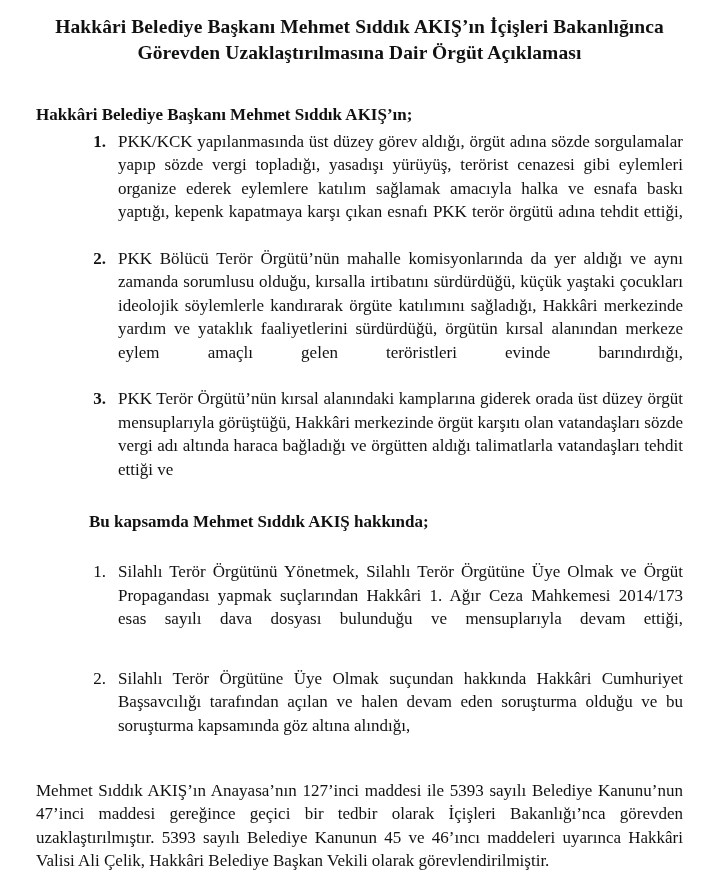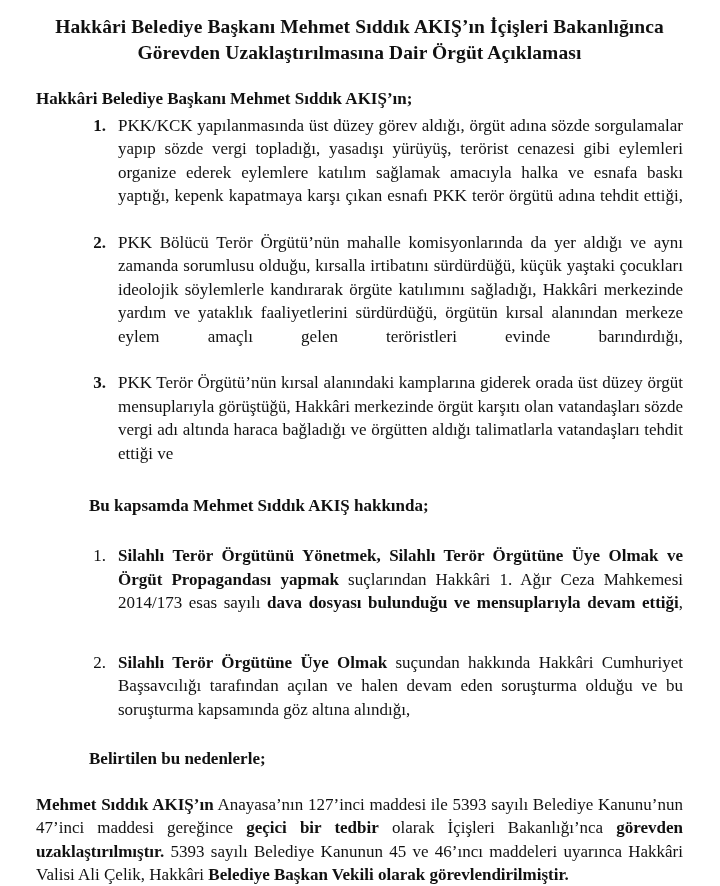--- a/index.html
+++ b/index.html
@@ -33,21 +33,21 @@
     padding: 0 2px;
     letter-spacing: 0.1px;
   }
   .doc-title .tline { display: block; }
 
   
   .section-heading {
     font-weight: bold;
     font-size: 17px;
     line-height: 22px;
-    margin: 12px 0 0 0;
+    margin: 28px 0 0 0;
   }
 
   
   .indented-heading {
     font-weight: bold;
     font-size: 17px;
     line-height: 22px;
     margin: 4px;
     padding-left: 49px;
     font-family: Liberation Serif, serif;
@@ -89,21 +89,21 @@
   }
 
   
   p.body-par {
     font-size: 17px;
     line-height: 23.4px;
     margin: 0;
     text-align: justify;
   }
 
-  b, strong { font-weight: bold; }
+  b, strong { font-weight: normal; }
 
   .gap-sm { height: 10px; }
   .gap-md { height: 19px; }
   .gap-lg { height: 26px; }
 </style>
 </head>
 <body>
 
 <div class="page">
 
@@ -143,19 +143,18 @@
       <span class="justify-all"><b>Silahlı Terör Örgütünü Yönetmek, Silahlı Terör Örgütüne Üye Olmak ve Örgüt Propagandası yapmak</b><span> suçlarından Hakkâri 1. Ağır Ceza Mahkemesi 2014/173 esas sayılı </span><b>dava dosyası bulunduğu ve mensuplarıyla devam ettiği</b><span>,</span></span>
     </li>
     <li>
       <span class="marker">2.</span>
       <span><b>Silahlı Terör Örgütüne Üye Olmak</b><span> suçundan hakkında Hakkâri Cumhuriyet Başsavcılığı tarafından açılan ve halen devam eden soruşturma olduğu ve bu soruşturma kapsamında göz altına alındığı,</span></span>
     </li>
   </ol>
 
   <div class="gap-sm"></div>
 
-  <div class="indented-heading">Belirtilen bu nedenlerle;</div>
 
   <div class="gap-md"></div>
 
   <p class="body-par"><b>Mehmet Sıddık AKIŞ’ın</b><span> Anayasa’nın 127’inci maddesi ile 5393 sayılı Belediye Kanunu’nun 47’inci maddesi gereğince </span><b>geçici bir tedbir</b><span> olarak İçişleri Bakanlığı’nca </span><b>görevden uzaklaştırılmıştır.</b><span> 5393 sayılı Belediye Kanunun 45 ve 46’ıncı maddeleri uyarınca Hakkâri Valisi Ali Çelik, Hakkâri </span><b>Belediye Başkan Vekili olarak görevlendirilmiştir.</b></p>
 
 </div>
 
 </body></html>

